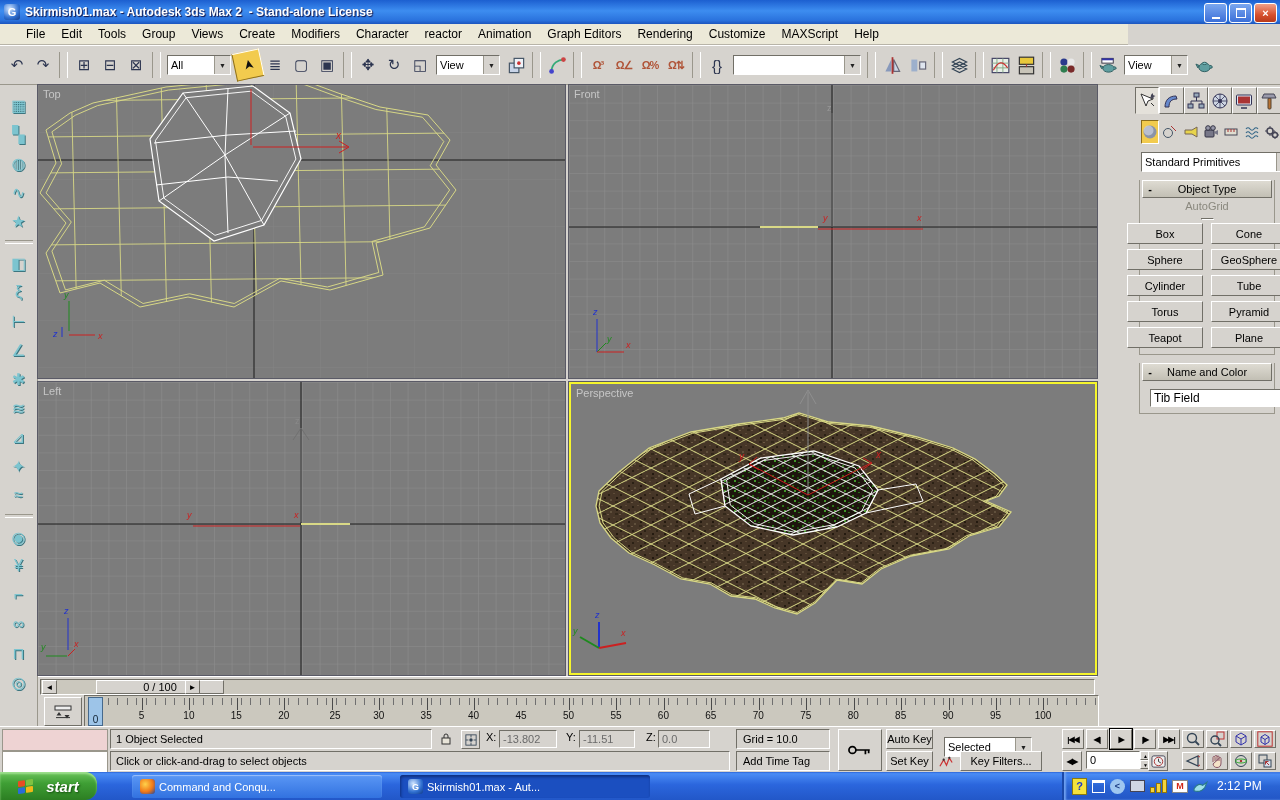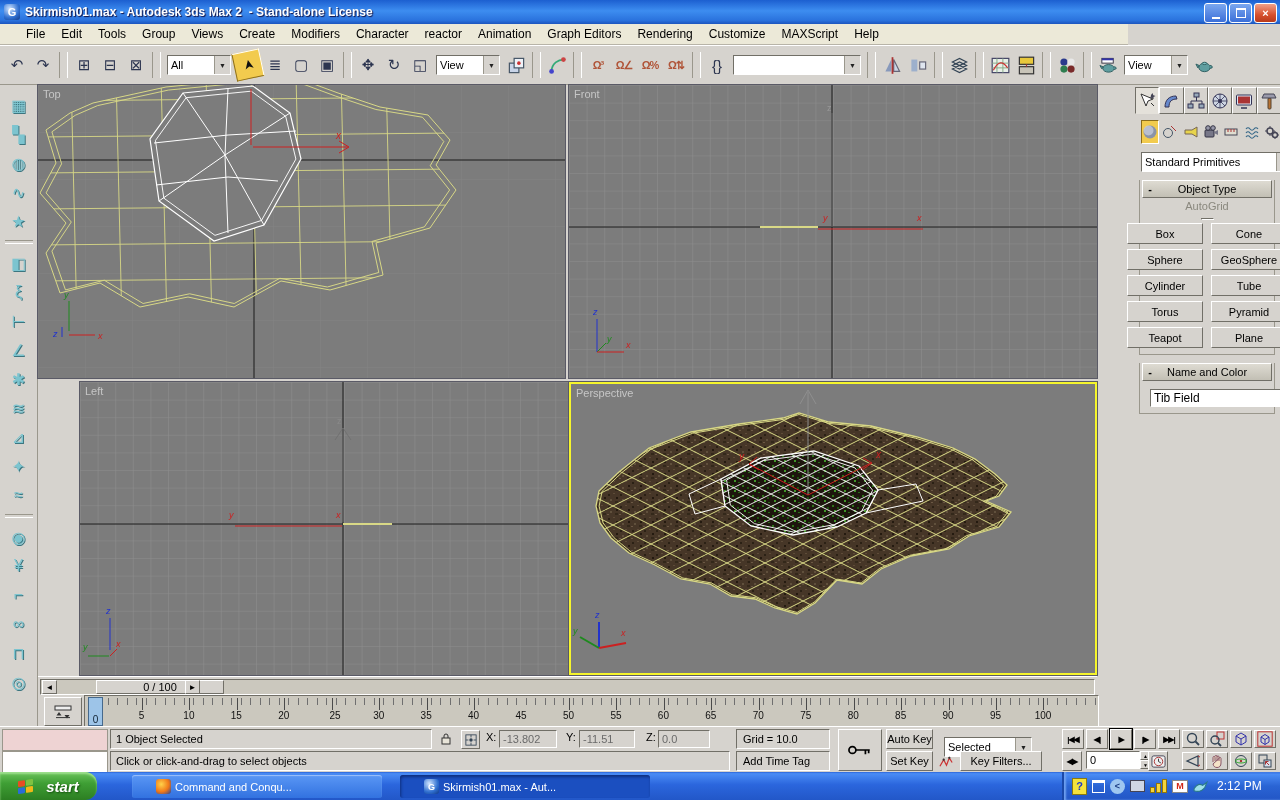--- a/index.html
+++ b/index.html
@@ -109,21 +109,21 @@
     font-style:normal;font-size:5px;display:flex;align-items:center;justify-content:center;}
   
   #taskbar{position:absolute;left:0;top:772px;width:1280px;height:28px;
     background:linear-gradient(180deg,#2a64d8 0%,#4a8cf5 6%,#2b66dd 45%,#2257c8 100%);}
   #start-btn{position:absolute;left:0;top:0;width:97px;height:28px;border-radius:0 12px 12px 0;
     background:linear-gradient(180deg,#6cc45c 0%,#3f9f35 40%,#2c7e22 100%);
     display:flex;align-items:center;justify-content:center;gap:13px;box-shadow:inset 0 2px 2px #9fe08f;}
   #start-btn .s-label{color:#fff;font-weight:bold;font-style:italic;font-size:15px;text-shadow:1px 1px 2px #14500e;}
   .xpflag{display:grid;grid-template-columns:7px 7px;grid-template-rows:6px 6px;gap:1px;transform:skewY(-8deg);}
   .xpflag i{border-radius:1px;}
-  .task-btn{position:absolute;top:3px;height:23px;border-radius:3px;display:flex;align-items:center;gap:4px;padding:0 24px;
+  .task-btn{position:absolute;top:3px;height:23px;border-radius:3px;display:flex;align-items:center;gap:4px;padding:0 8px;
     background:linear-gradient(180deg,#5a97f5,#3272e0);box-shadow:inset 0 1px 1px #9dc0fa;color:#fff;font-size:11px;
     width:250px;box-sizing:border-box;white-space:nowrap;overflow:hidden;}
   .task-btn.active{background:#1b4fc0;box-shadow:inset 1px 2px 3px #0e2f7e;}
   .t-ico{width:15px;height:15px;border-radius:3px;flex:0 0 auto;display:flex;align-items:center;justify-content:center;font-size:10px;font-weight:bold;color:#fff;}
   .t-ico.ff{background:radial-gradient(circle at 35% 35%,#ffd24a,#f07818 55%,#20459e);}
   #tray{position:absolute;right:0;top:0;width:218px;height:28px;background:linear-gradient(180deg,#2a65da,#4a8cf5 8%,#2a64d4 50%,#2256c6);
     border-left:2px solid #1b49a8;box-shadow:inset 2px 0 2px #6fa0f0;display:flex;align-items:center;gap:5px;padding-left:8px;box-sizing:border-box;}
   #tray .clock{color:#fff;font-size:12px;margin-left:4px;}
   .tray-ico{display:flex;align-items:center;justify-content:center;}
   #help-tray{width:13px;height:15px;background:#f5e23c;border:1px solid #8a7a10;color:#1a3acc;font-weight:bold;font-size:11px;}
@@ -396,21 +396,21 @@
         <line x1="28" y1="234" x2="28" y2="267" stroke="#2233cc"></line>
           <text x="24" y="230" fill="#2233cc">z</text>
         <line x1="28" y1="267" x2="37" y2="258" stroke="#1e8a1e"></line>
           <text x="38" y="257" fill="#1e8a1e">y</text>
         <line x1="28" y1="267" x2="55" y2="267" stroke="#cc2020"></line>
           <text x="57" y="263" fill="#cc2020">x</text>
       </g>
     </svg>
   </div>
 
-  <div class="viewport" style="left:38px;top:382px;width:527px;height:293px;margin-left:42px;">
+  <div class="viewport" style="left:38px;top:382px;width:527px;height:293px;">
     <span class="vp-label">Left</span>
     <svg width="527" height="293" viewBox="0 0 527 293">
       <defs>
           <pattern id="gridL" width="17.6" height="17.6" patternUnits="userSpaceOnUse">
             <path d="M17.6 0H0V17.6" fill="none" stroke="#8e8e8e"></path>
           </pattern>
         </defs>
       <rect width="527" height="293" fill="#7c7c7c"></rect>
         <rect width="527" height="293" fill="url(#gridL)"></rect>
       <line x1="263" y1="0" x2="263" y2="293" stroke="#1a1a1a"></line>

